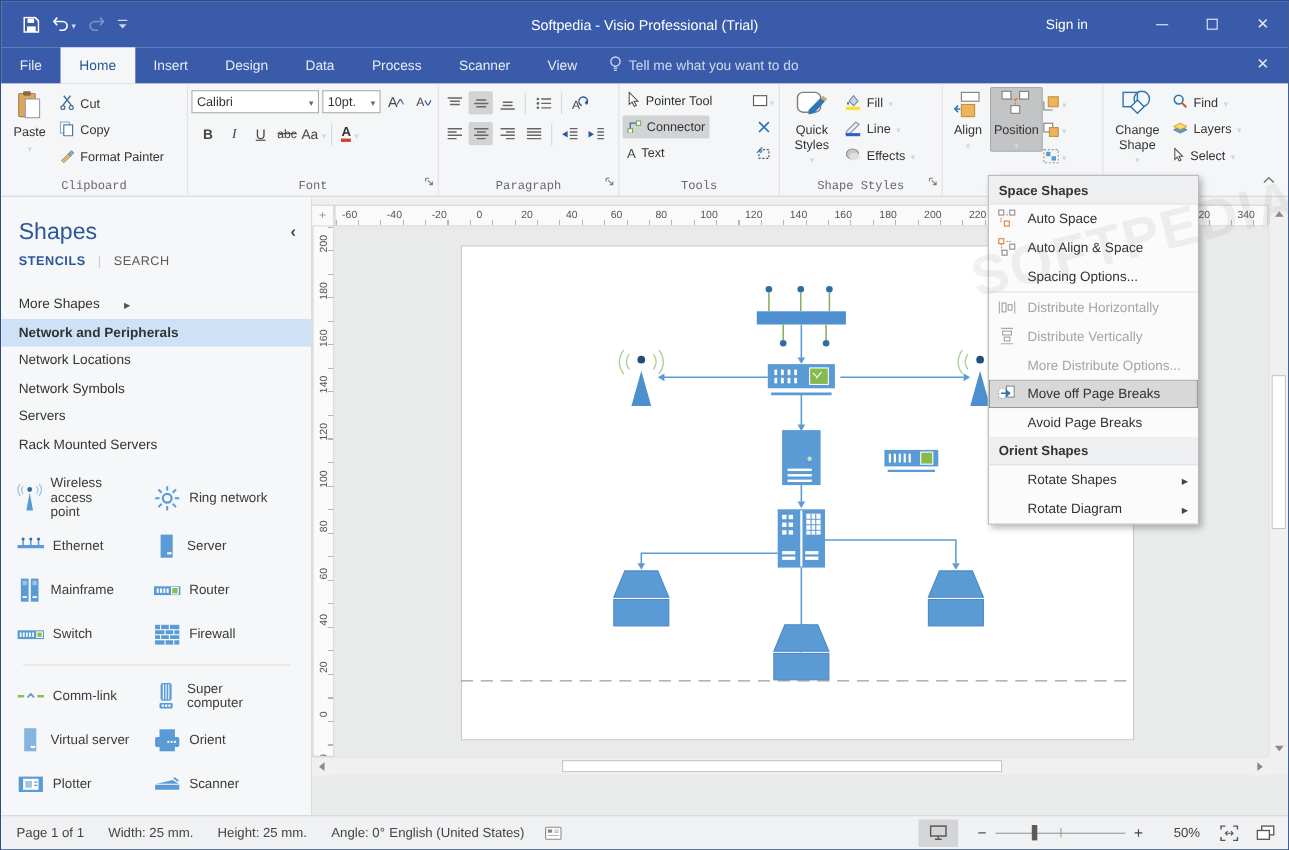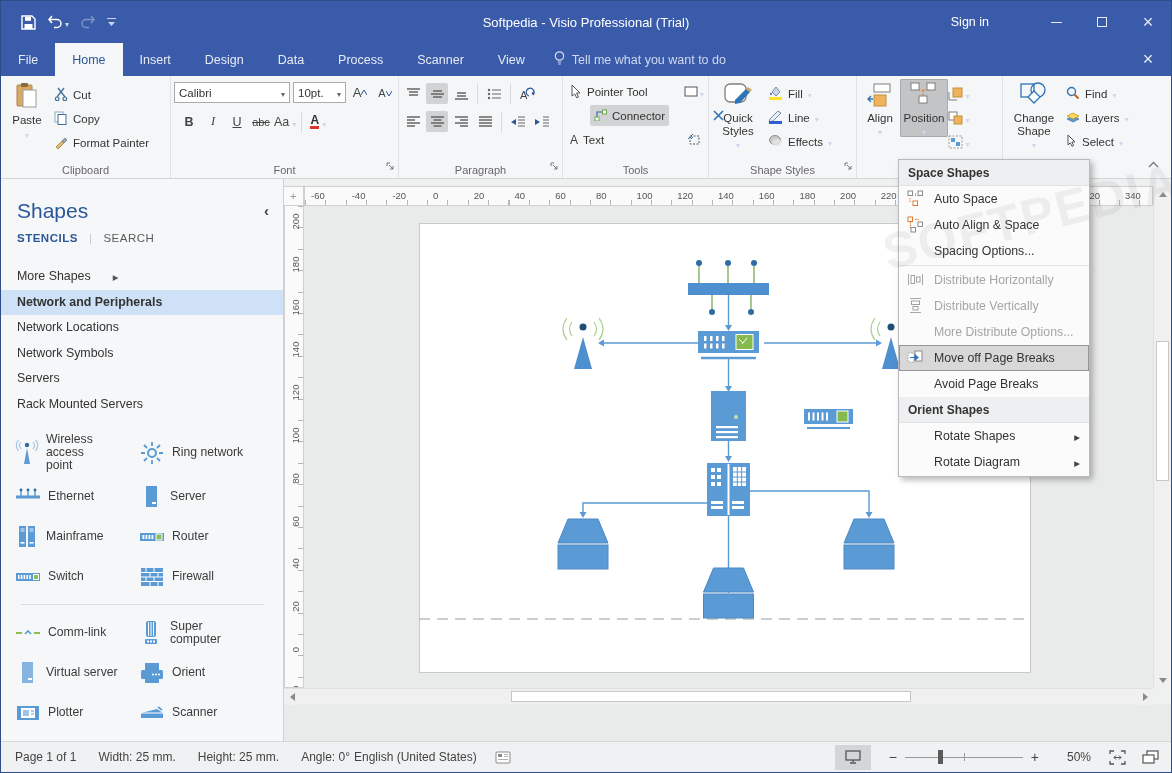--- a/index.html
+++ b/index.html
@@ -23,21 +23,21 @@
   
   .tabrow{position:absolute;left:0;top:42px;right:0;height:33px;background:#3a5ba9;display:flex;align-items:stretch;color:#e6ebf6;}
   .rtab{display:flex;align-items:center;padding:0 17px;font-size:12.5px;cursor:pointer;}
   .rtab.active{background:#f5f6f7;color:#2b579a;}
   .tellme{display:flex;align-items:center;gap:7px;padding:0 12px;font-size:12.5px;color:#cfd9ef;cursor:pointer;}
   .doc-close{margin-left:auto;width:46px;display:flex;align-items:center;justify-content:center;color:#e8ecf6;}
 
   
   .ribbon{position:absolute;left:0;top:75px;right:0;height:103px;background:#f5f6f7;border-bottom:1px solid #d3d4d7;display:flex;}
   .rg{position:relative;border-right:1px solid #e1e2e4;padding:3px 3px 18px 3px;display:flex;align-items:flex-start;}
-  .rg-label{position:absolute;bottom:2px;left:0;right:0;text-align:center;font-size:11px;color:#68686a;}
+  .rg-label{position:absolute;bottom:2px;left:0;right:0;text-align:center;font-size:11px;color:#68686a;font-family:Liberation Mono, monospace;}
   .bigbtn{display:flex;flex-direction:column;align-items:center;padding-top:3px;font-size:11.5px;color:#333;text-align:center;cursor:pointer;border-radius:2px;}
   .bigbtn .cap{margin-top:2px;line-height:13px;}
   .bigbtn.pressed{background:#c3c4c6;box-shadow:inset 0 0 0 1px #a9aaac;}
   .smallbtn{display:flex;align-items:center;gap:5px;height:21px;padding:0 4px;font-size:11.5px;color:#333;cursor:pointer;border-radius:2px;}
   .smallbtn.sel{background:#d2d3d5;}
   .iconbtn{display:flex;align-items:center;justify-content:center;min-width:22px;height:21px;cursor:pointer;border-radius:2px;}
   .iconbtn.sel{background:#d2d3d5;}
   .combo{display:flex;align-items:center;justify-content:space-between;border:1px solid #ababab;background:#fff;height:21px;font-size:11.5px;color:#333;padding:0 4px;cursor:pointer;}
   .combo .dda::before{color:#666;}
   .vsep{width:1px;height:20px;background:#d8d9db;margin:0 3px;}
@@ -375,21 +375,21 @@
               </svg></span>
           <span>Pointer Tool</span>
         </div>
         <div class="iconbtn">
             <svg width="14" height="11" viewBox="0 0 14 11">
               <rect x="1" y="1" width="12" height="9" fill="#fff" stroke="#555"></rect>
             </svg>
             <span class="dda" style="margin-left:2px;"></span>
           </div>
       </div>
-      <div style="display:flex;align-items:center;justify-content:space-between;width:100%;margin-top:3px;margin-left:24px;">
+      <div style="display:flex;align-items:center;justify-content:space-between;width:100%;margin-top:3px;">
         <div class="smallbtn sel">
           <span><svg width="13" height="13" viewBox="0 0 13 13">
                 <path d="M3 10V4h7" fill="none" stroke="#41719c" stroke-width="1.2"></path>
                 <rect x="1" y="9" width="4" height="4" fill="#fff" stroke="#6aa84f"></rect>
                 <rect x="8.5" y="2" width="4" height="4" fill="#fff" stroke="#6aa84f"></rect>
               </svg></span>
           <span>Connector</span>
         </div>
         <div class="iconbtn">
             <svg width="11" height="11" viewBox="0 0 11 11">

